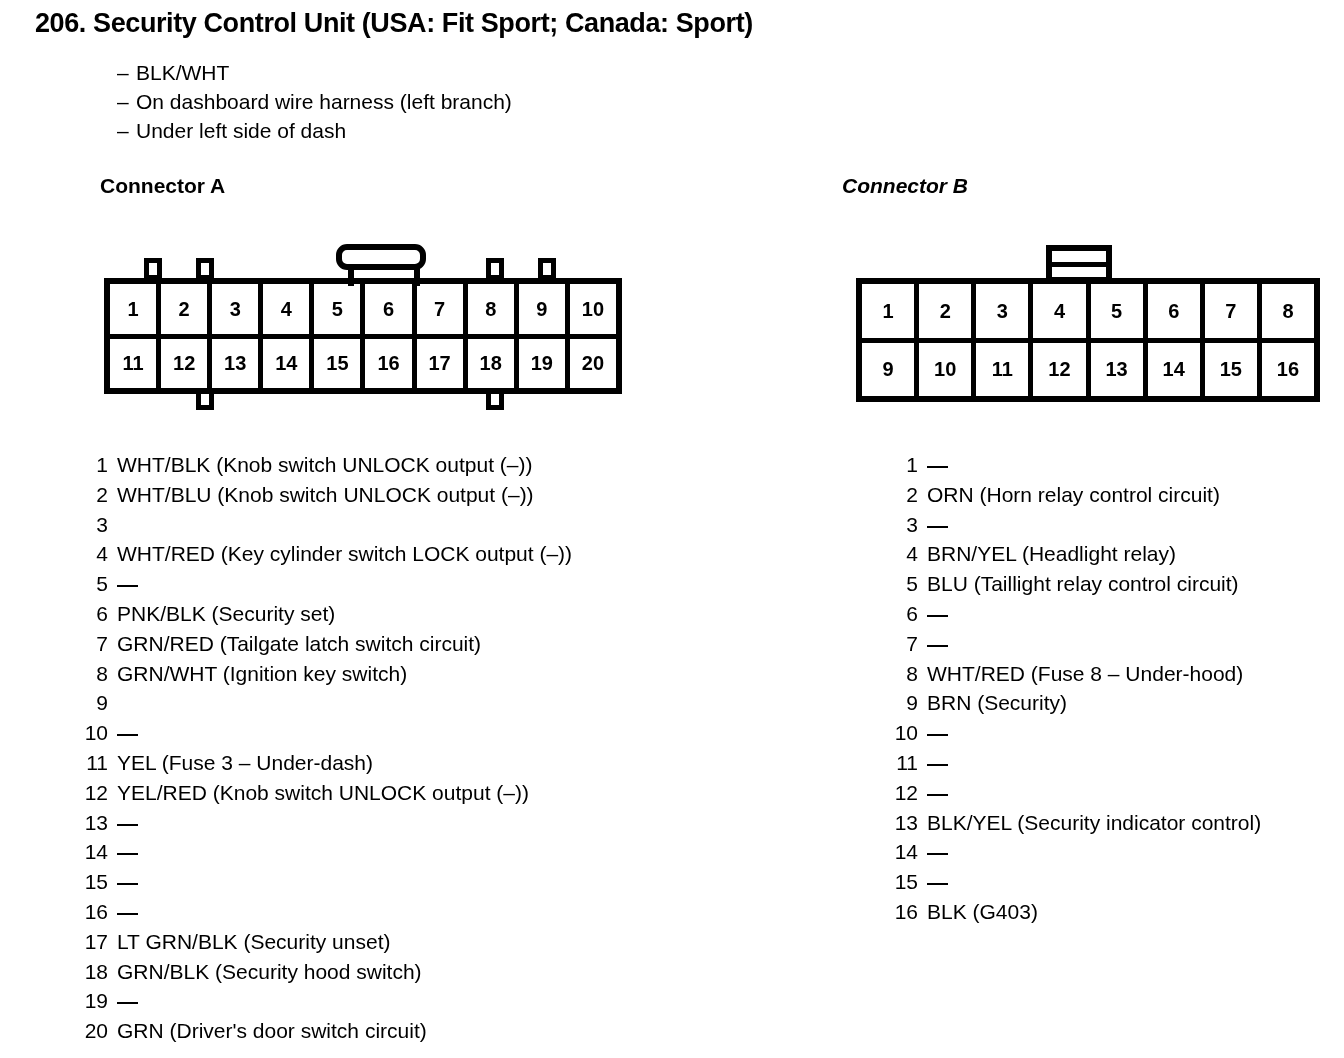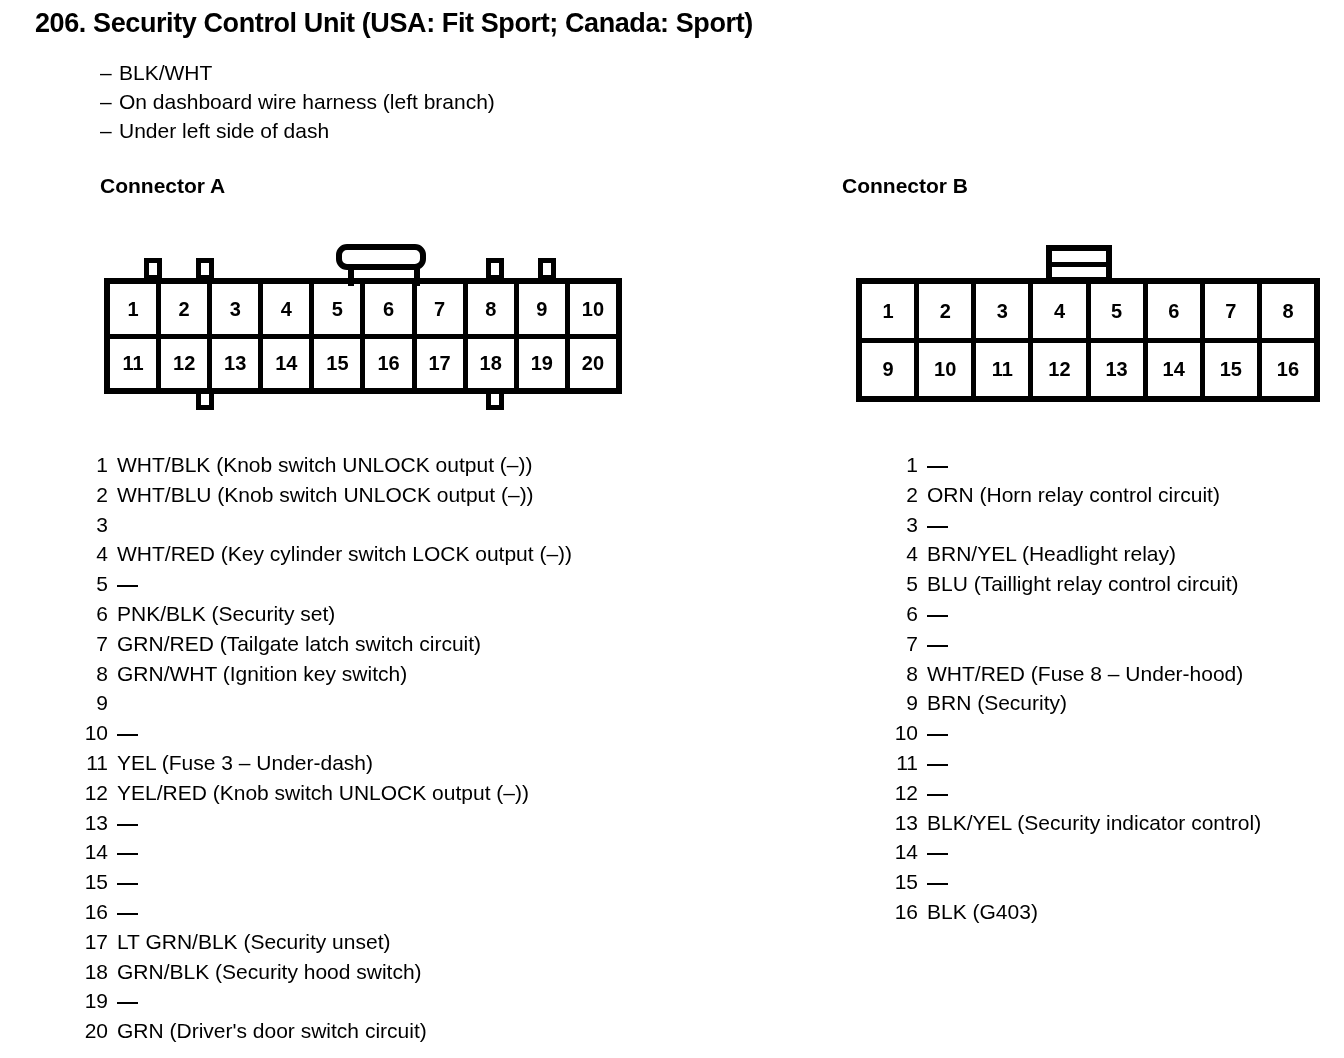--- a/index.html
+++ b/index.html
@@ -23,21 +23,21 @@
     left: 35px;
     top: 8px;
     font-size: 27px;
     font-weight: bold;
     letter-spacing: -0.4px;
     white-space: nowrap;
   }
 
   #subtitle-list {
     position: absolute;
-    left: 100px;
+    left: 117px;
     top: 58px;
     list-style: none;
     margin: 0;
     padding: 0;
   }
   #subtitle-list li {
     font-size: 21px;
     line-height: 29px;
     white-space: nowrap;
   }
@@ -47,21 +47,21 @@
   }
 
   
   .connector-heading {
     position: absolute;
     font-size: 21px;
     font-weight: bold;
     white-space: nowrap;
   }
   #heading-a { left: 100px; top: 174px; }
-  #heading-b { left: 842px; top: 174px; }
+  #heading-b { left: 842px; top: 174px; font-style: italic; }
 
   
   .connector-figure {
     position: absolute;
   }
   #figure-a { left: 96px;  top: 236px; }
   #figure-b { left: 848px; top: 236px; }
 
   .connector-body {
     position: absolute;

